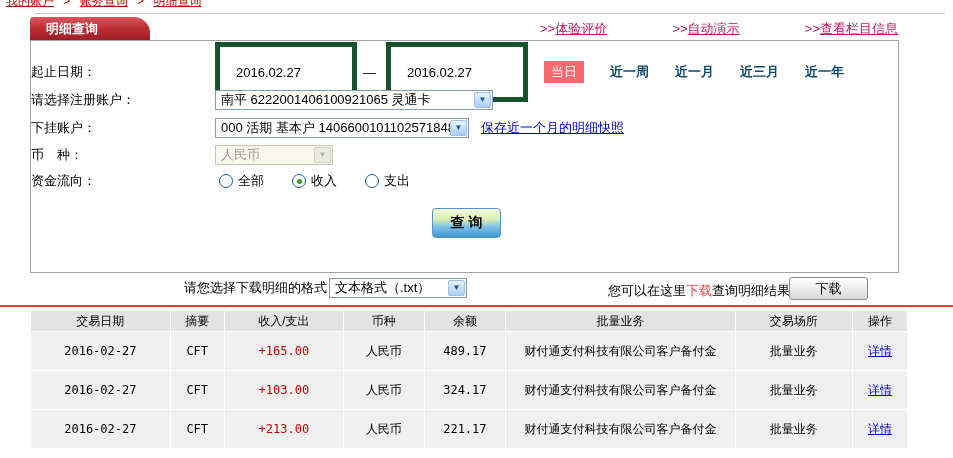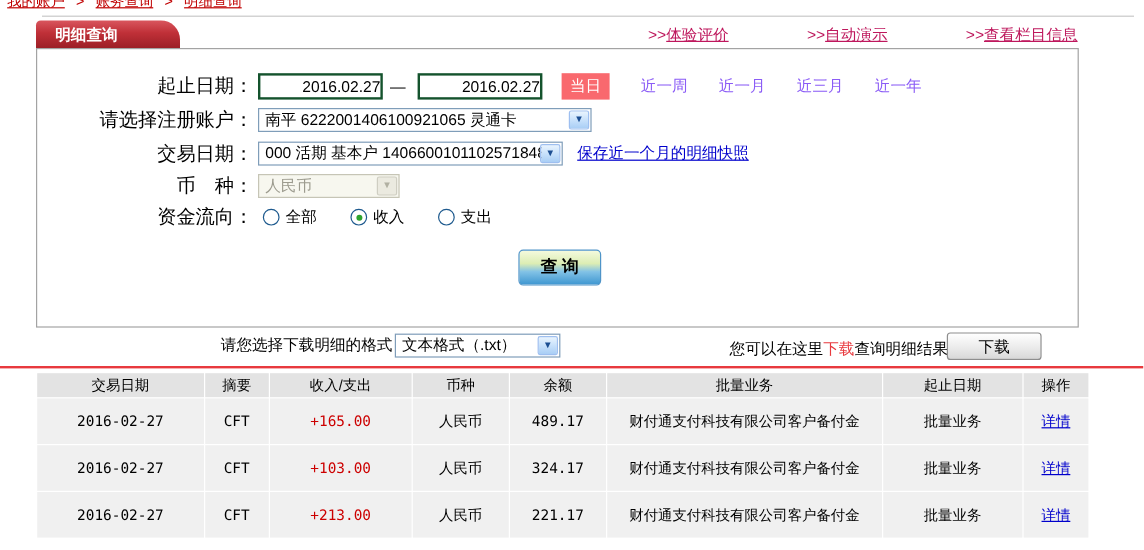--- a/index.html
+++ b/index.html
@@ -18,28 +18,28 @@
     padding-left:16px;color:#fff;font-weight:bold;font-size:13px;
     background:linear-gradient(180deg,#d9565e 0%,#c03038 45%,#9c1f26 100%);
     border-radius:4px 16px 0 0;
   }
   .header-links{position:absolute;left:540px;top:20px;width:358px;display:flex;justify-content:space-between;font-size:13px;}
   .hlink{color:#be185d;text-decoration:none;cursor:pointer;white-space:nowrap;}
   .hlink .u{text-decoration:underline;}
   
   .panel{position:absolute;left:30px;top:40px;width:867px;height:231px;border:1px solid #a3a3a3;background:#fff;}
   .frow{position:absolute;left:0;right:8px;height:22px;display:flex;align-items:center;}
-  .flabel{width:180px;text-align:right;font-size:16px;flex:none;}
+  .flabel{width:180px;text-align:left;font-size:13px;flex:none;}
   .r-date{top:20px;} .r-reg{top:48px;} .r-sub{top:76px;} .r-cur{top:103px;} .r-flow{top:129px;}
   .dinput{
-    width:100px;height:18px;border:2px solid #14532d;text-align:right;font-size:13px;
-    font-family:"Liberation Sans","DejaVu Sans",sans-serif;margin-left:4px;padding:0;background:#fff;
+    width:100px;height:18px;border:5px solid #14532d;text-align:left;font-size:13px;
+    font-family:"Liberation Sans","DejaVu Sans",sans-serif;margin-left:4px;padding:16px;background:#fff;
   }
   .dash{margin:0 6px;}
-  .qr{margin-left:26px;font-size:13px;color:#8b5cf6;cursor:pointer;white-space:nowrap;}
+  .qr{margin-left:26px;font-size:13px;color:#0c4a6e;cursor:pointer;white-space:nowrap;font-weight:bold;}
   .qr-active{margin-left:16px;background:#f9696e;color:#fff;padding:2px 7px;cursor:pointer;}
   
   .sel{
     position:relative;height:20px;border:1px solid #7f9db9;background:#fff;box-sizing:border-box;
     display:flex;align-items:center;padding:0 22px 0 5px;font-size:13px;margin-left:4px;white-space:nowrap;cursor:pointer;
   }
   .sel .arrow{
     position:absolute;right:1px;top:1px;bottom:1px;width:17px;border:1px solid #9ebff0;border-radius:2px;box-sizing:border-box;
     background:linear-gradient(180deg,#e9f4fe 0%,#c8e1fb 50%,#a9cef5 100%);
     display:flex;align-items:center;justify-content:center;color:#1c4e92;font-size:8px;line-height:1;
@@ -124,21 +124,21 @@
 
     <div class="frow r-reg">
       <span class="flabel">请选择注册账户：</span>
       <div class="sel sel-reg">
         <span>南平 6222001406100921065 灵通卡</span>
         <span class="arrow">▼</span>
       </div>
     </div>
 
     <div class="frow r-sub">
-      <span class="flabel">交易日期：</span>
+      <span class="flabel">下挂账户：</span>
       <div class="sel sel-sub">
         <span>000 活期 基本户 1406600101102571848</span>
         <span class="arrow">▼</span>
       </div>
       <a class="snaplink">保存近一个月的明细快照</a>
     </div>
 
     <div class="frow r-cur">
       <span class="flabel">币　种：</span>
       <div class="sel sel-disabled">
@@ -193,21 +193,21 @@
           <col style="width:53px">
       </colgroup>
       <tbody>
           <tr>
         <th>交易日期</th>
         <th>摘要</th>
         <th>收入/支出</th>
         <th>币种</th>
         <th>余额</th>
         <th>批量业务</th>
-        <th>起止日期</th>
+        <th>交易场所</th>
         <th>操作</th>
       </tr>
       <tr>
         <td class="mono">2016-02-27</td>
         <td class="mono">CFT</td>
         <td class="mono amount">+165.00</td>
         <td>人民币</td>
         <td class="mono">489.17</td>
         <td>财付通支付科技有限公司客户备付金</td>
         <td>批量业务</td>

